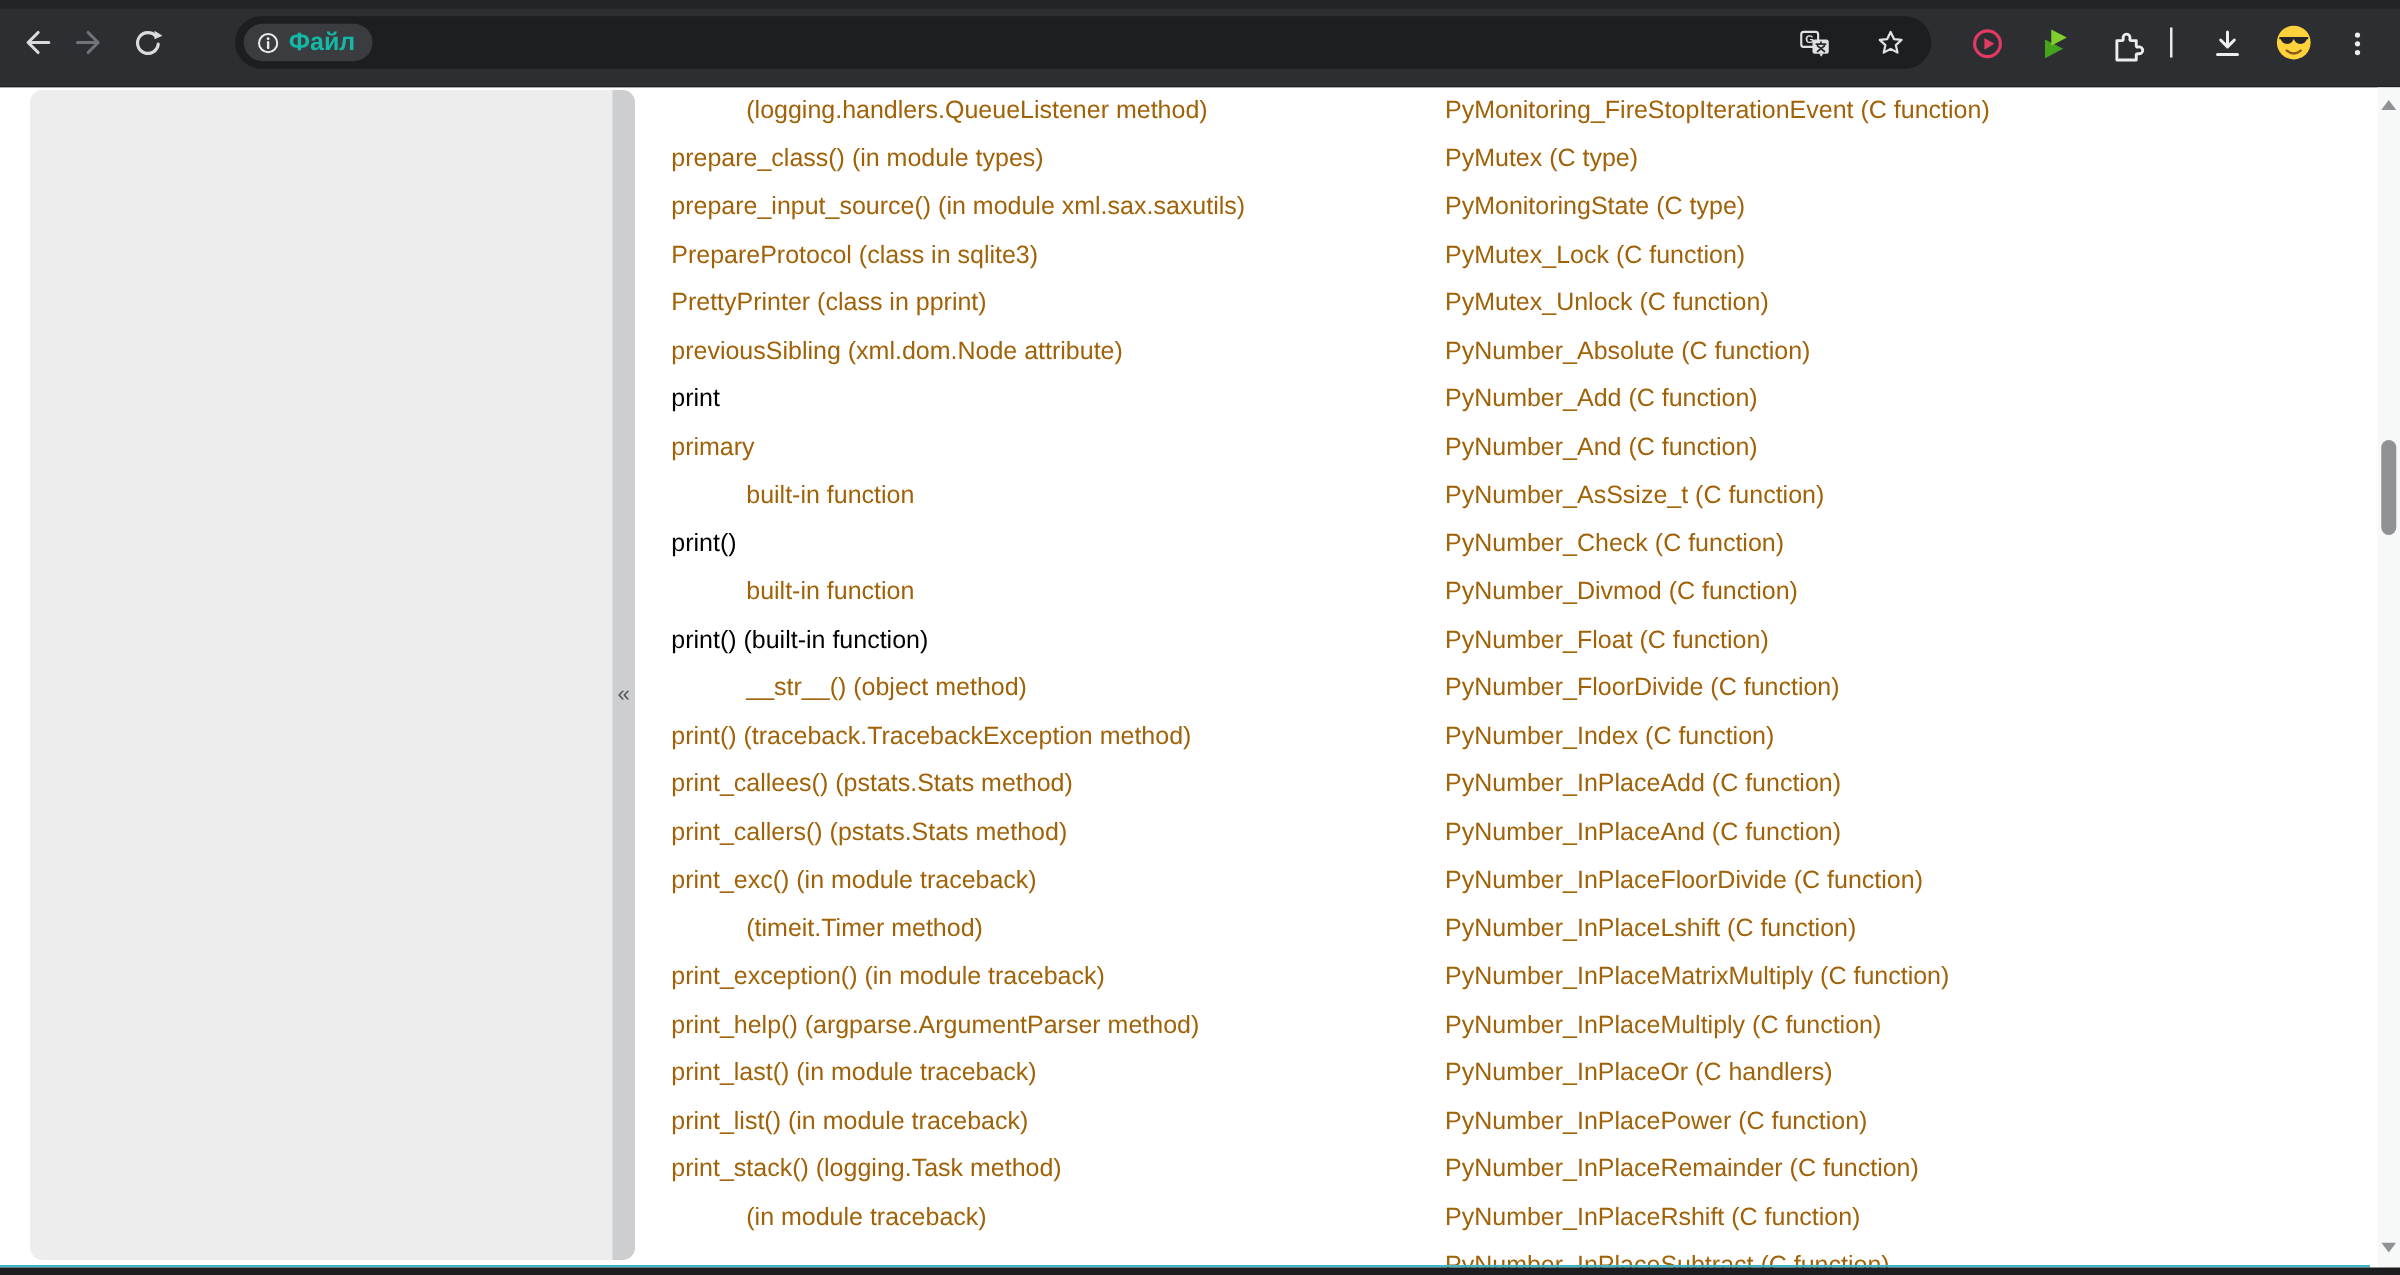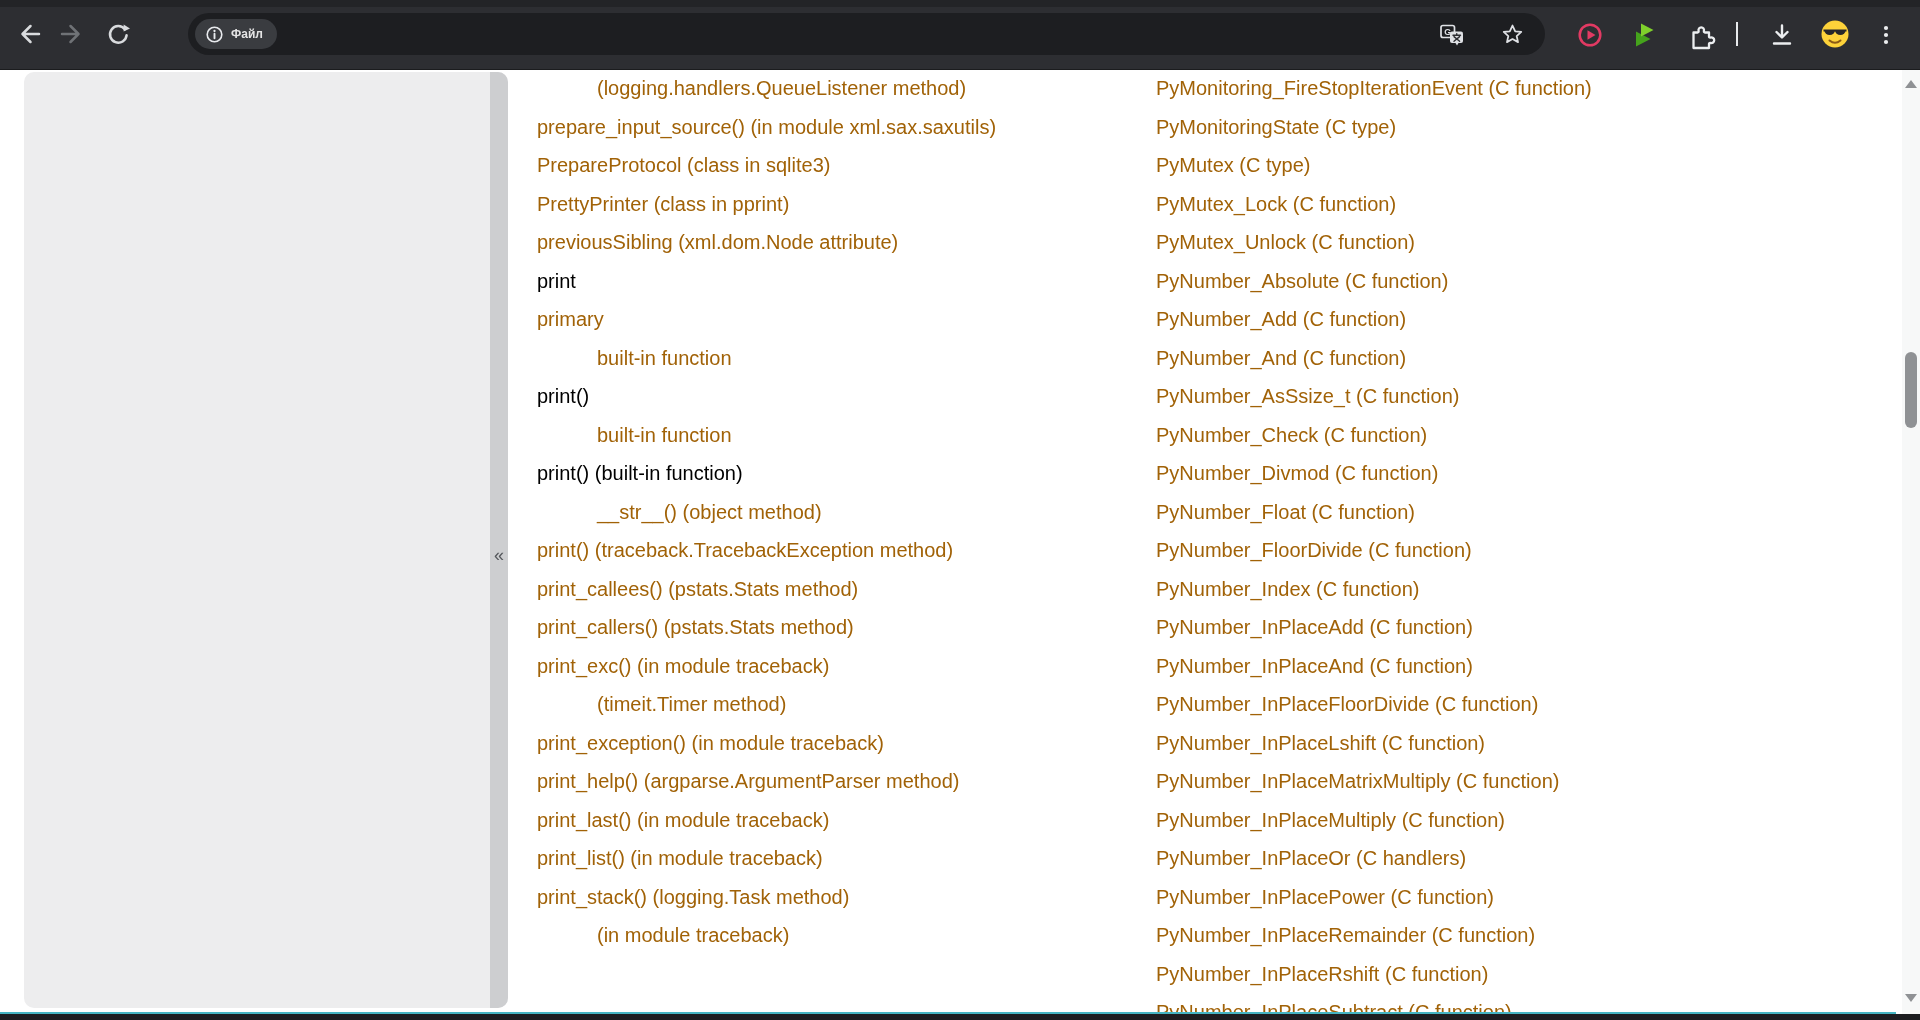--- a/index.html
+++ b/index.html
@@ -13,21 +13,21 @@
   .navbtn { position:absolute; top:17px; width:34px; height:34px; border-radius:50%;
             display:flex; align-items:center; justify-content:center; }
   .nav-back    { left:12px; }
   .nav-forward { left:55px; }
   .nav-reload  { left:100px; }
 
   .omnibox { position:absolute; left:188px; top:13px; width:1357px; height:42px;
              background:#1d1e21; border-radius:21px; }
   .omni-chip { position:absolute; left:7px; top:6px; height:30px; border-radius:15px;
                background:#3a3c40; display:flex; align-items:center; gap:7px; padding:0 14px 0 10px; }
-  .omni-chip .chip-label { color:#e5e5e5; font-size:12px; font-weight:bold; }
+  .omni-chip .chip-label { color:#14b8a6; font-size:20px; font-weight:bold; }
   .omni-url { position:absolute; left:108px; top:0; height:42px; line-height:42px;
               color:#e8eaed; font-size:17px; white-space:nowrap; }
   .omni-icon { position:absolute; top:9px; width:24px; height:24px; display:flex;
                align-items:center; justify-content:center; }
   .omni-translate { left:1252px; }
   .omni-star { left:1312px; }
 
   .ext-icon { position:absolute; top:19px; width:32px; height:32px; display:flex;
               align-items:center; justify-content:center; }
   .ext-sep { position:absolute; left:1736px; top:22px; width:2px; height:24px; background:#e8eaed; }
@@ -185,20 +185,21 @@
 
   <div class="sidebar-panel">
     <div class="sidebar-scrollstrip">
       <div class="sidebar-collapse">«</div>
     </div>
   </div>
 
   <div class="content-cols">
     <ul class="index-col col-left" id="col-left">
         <li class="sub"><a>(logging.handlers.QueueListener method)</a></li>
+        <li><a>prepare_class() (in module types)</a></li>
         <li><a>prepare_input_source() (in module xml.sax.saxutils)</a></li>
         <li><a>PrepareProtocol (class in sqlite3)</a></li>
         <li><a>PrettyPrinter (class in pprint)</a></li>
         <li><a>previousSibling (xml.dom.Node attribute)</a></li>
         <li><span>print</span></li>
         <li><a>primary</a></li>
         <li class="sub"><a>built-in function</a></li>
         <li><span>print()</span></li>
         <li class="sub"><a>built-in function</a></li>
         <li><span>print() (built-in function)</span></li>
@@ -210,22 +211,22 @@
         <li class="sub"><a>(timeit.Timer method)</a></li>
         <li><a>print_exception() (in module traceback)</a></li>
         <li><a>print_help() (argparse.ArgumentParser method)</a></li>
         <li><a>print_last() (in module traceback)</a></li>
         <li><a>print_list() (in module traceback)</a></li>
         <li><a>print_stack() (logging.Task method)</a></li>
         <li class="sub"><a>(in module traceback)</a></li>
       </ul>
     <ul class="index-col col-right" id="col-right">
         <li><a>PyMonitoring_FireStopIterationEvent (C function)</a></li>
+        <li><a>PyMutex (C type)</a></li>
         <li><a>PyMonitoringState (C type)</a></li>
-        <li><a>PyMutex (C type)</a></li>
         <li><a>PyMutex_Lock (C function)</a></li>
         <li><a>PyMutex_Unlock (C function)</a></li>
         <li><a>PyNumber_Absolute (C function)</a></li>
         <li><a>PyNumber_Add (C function)</a></li>
         <li><a>PyNumber_And (C function)</a></li>
         <li><a>PyNumber_AsSsize_t (C function)</a></li>
         <li><a>PyNumber_Check (C function)</a></li>
         <li><a>PyNumber_Divmod (C function)</a></li>
         <li><a>PyNumber_Float (C function)</a></li>
         <li><a>PyNumber_FloorDivide (C function)</a></li>

